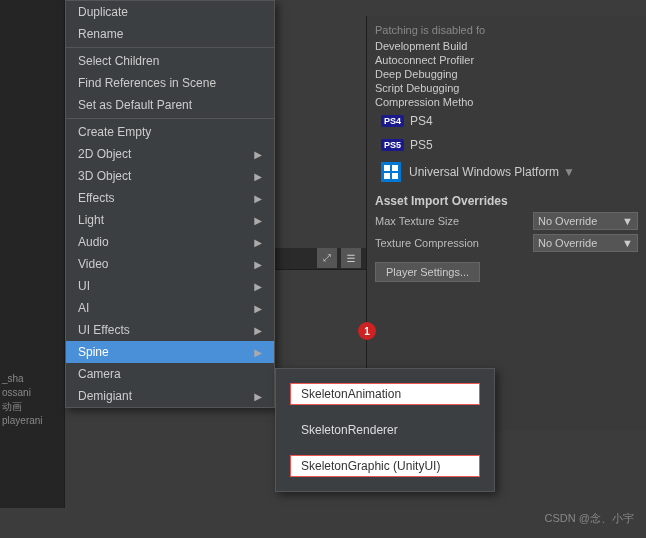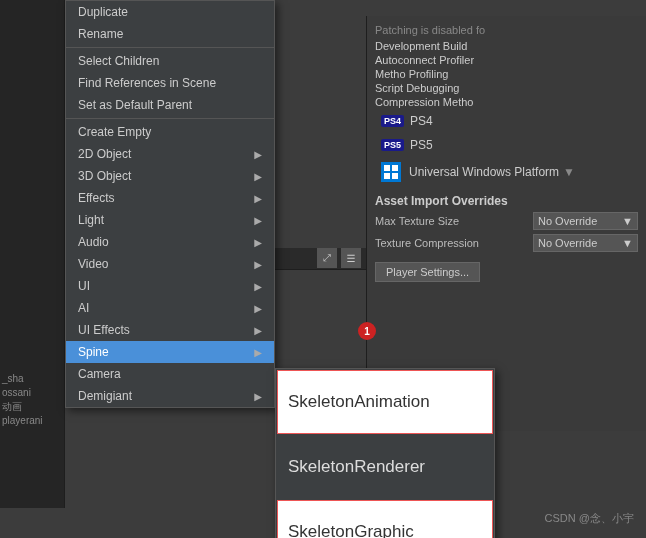--- a/index.html
+++ b/index.html
@@ -248,26 +248,26 @@
       top: 368px;
       left: 275px;
       width: 220px;
       background: #3c3f41;
       border: 1px solid #555;
       box-shadow: 3px 3px 8px rgba(0,0,0,0.5);
       z-index: 101;
     }
 
     .submenu-item {
-      padding: 21px 10px;
+      padding: 3px 10px;
       color: #ddd;
       cursor: pointer;
-      font-size: 17px;
+      font-size: 12px;
       border: 1px solid transparent;
-      margin: 1px;
+      margin: 14px;
     }
 
     .submenu-item.highlighted {
       background: #fff;
       color: #333;
       border: 1.5px solid #e55;
     }
 
     
     .csdn-watermark {
@@ -310,21 +310,21 @@
     <div>ossani</div>
     <div>动画</div>
     <div>playerani</div>
   </div>
 </div>
 
 <div class="right-panel">
   <div class="patching-text">Patching is disabled fo</div>
   <div class="build-label">Development Build</div>
   <div class="build-label">Autoconnect Profiler</div>
-  <div class="build-label">Metho Profiling</div>
+  <div class="build-label">Deep Debugging</div>
   <div class="build-label">Script Debugging</div>
   <div class="build-label">Compression Metho</div>
 
   
   <div class="platform-item">
     <span class="ps-badge">PS4</span>
     <span>PS4</span>
   </div>
   <div class="platform-item">
     <span class="ps-badge">PS5</span>

